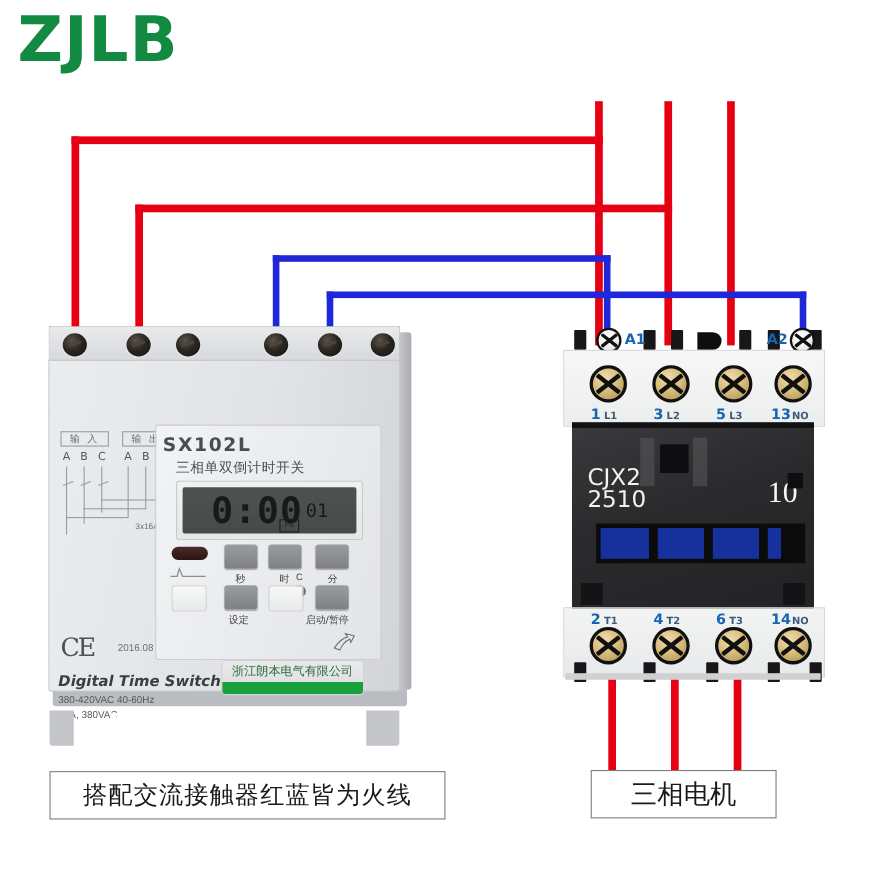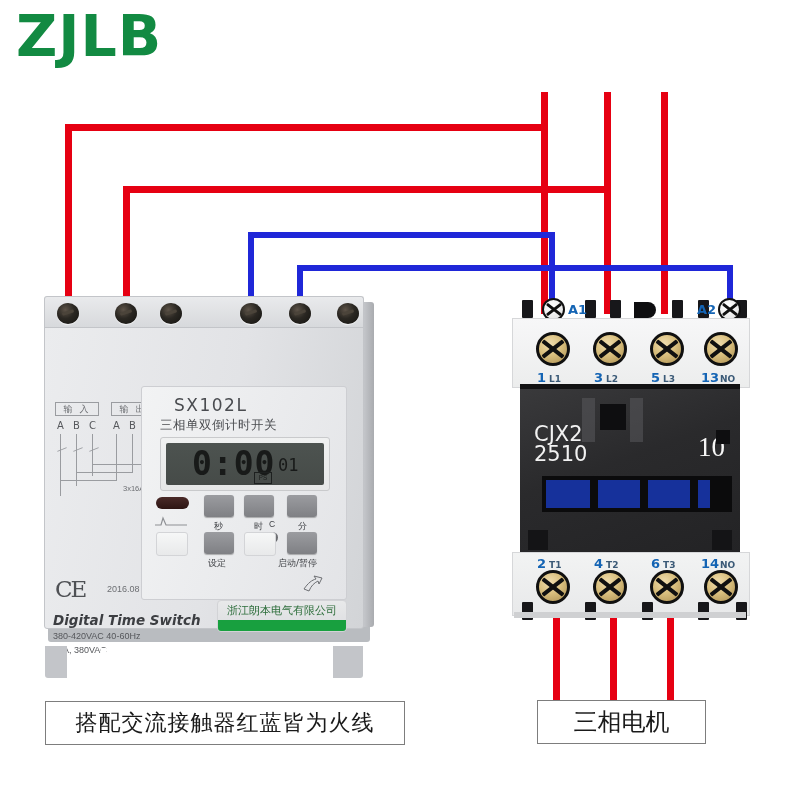--- a/index.html
+++ b/index.html
@@ -63,21 +63,21 @@
   }
   .tterm::after{
     content:"";position:absolute;left:5px;top:8px;width:12px;height:3px;
     background:#4b443a;border-radius:1px;transform:rotate(-18deg);
   }
   
   .ticks{position:absolute;left:6px;top:47px;width:306px;height:7px;}
   .ticks i{position:absolute;top:0;width:9px;height:3px;background:#c6c8cb;border-radius:1px;}
 
   
-  .silk{position:absolute;left:8px;top:74px;width:116px;height:180px;color:#8e9094;}
+  .silk{position:absolute;left:8px;top:64px;width:116px;height:180px;color:#8e9094;}
   .silk .boxlbl{
     position:absolute;box-sizing:border-box;border:1px solid #9a9ca0;
     background:transparent;color:#6d6f73;font-size:9px;
     display:flex;align-items:center;justify-content:center;letter-spacing:2px;
     font-family:"DejaVu Sans",sans-serif;
   }
   .silk .abc{position:absolute;font-size:10px;color:#56585c;font-family:"DejaVu Sans",sans-serif;}
   .silk .ln{position:absolute;background:#9a9ca0;}
   .silk .amp{position:absolute;font-size:7.5px;color:#6d6f73;}
   .ce{
@@ -92,22 +92,22 @@
   .spec1{position:absolute;left:8px;top:303px;font-size:9px;color:#55575b;}
   .spec2{position:absolute;left:8px;top:317px;font-size:9px;color:#55575b;}
 
   
   .panel{
     position:absolute;left:96px;top:58px;width:204px;height:212px;
     background:linear-gradient(110deg,#f2f3f4,#e3e4e7);
     border:1px solid #cdced2;border-radius:3px;
   }
   .model{
-    position:absolute;left:32px;top:8px;font-size:17px;color:#4a4c50;
-    letter-spacing:1.5px;font-family:"DejaVu Sans",sans-serif;
+    position:absolute;left:6px;top:8px;font-size:17px;color:#4a4c50;
+    letter-spacing:1.5px;font-family:"DejaVu Sans",sans-serif;font-weight:bold;
   }
   .modelcn{
     position:absolute;left:18px;top:30px;font-size:12.5px;color:#4a4c50;
     letter-spacing:.5px;font-family:"DejaVu Sans",sans-serif;
   }
   .lcd{
     position:absolute;left:18px;top:50px;width:168px;height:52px;
     background:linear-gradient(#f0f1f1,#e6e7e7);
     border:1px solid #c9cacc;border-radius:3px;
     display:flex;align-items:center;justify-content:center;
@@ -147,21 +147,21 @@
   .relay-sym{position:absolute;left:12px;top:126px;width:34px;height:12px;}
   .cdot{
     position:absolute;left:125px;top:145px;width:11px;height:11px;border-radius:50%;
     background:radial-gradient(circle at 35% 30%,#8d8e92,#55575b);
   }
   .clbl{position:absolute;left:127px;top:132px;font-size:8.5px;color:#3f4145;}
   .hand{position:absolute;left:160px;top:186px;width:26px;height:20px;}
 
   
   .sticker{
-    position:absolute;left:172px;top:272px;width:128px;height:30px;
+    position:absolute;left:156px;top:272px;width:128px;height:30px;
     border-radius:4px;overflow:hidden;
     background:linear-gradient(#e8e9ea,#dcdde0);
     border:1px solid #d2d3d6;
   }
   .sticker .cn{
     position:absolute;left:0;top:1px;width:128px;height:17px;
     display:flex;align-items:center;justify-content:center;
     font-size:11px;color:#2c6d3a;font-family:"DejaVu Sans",sans-serif;
   }
   .sticker .bar{position:absolute;left:0;top:19px;width:128px;height:11px;background:#18a03f;}

